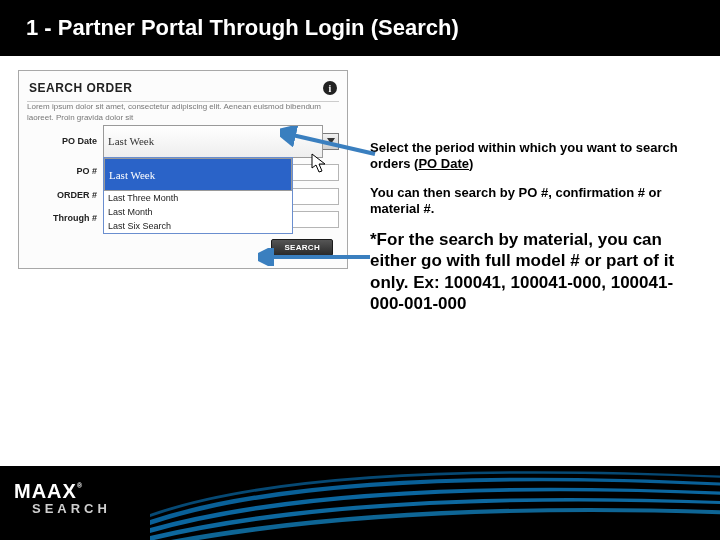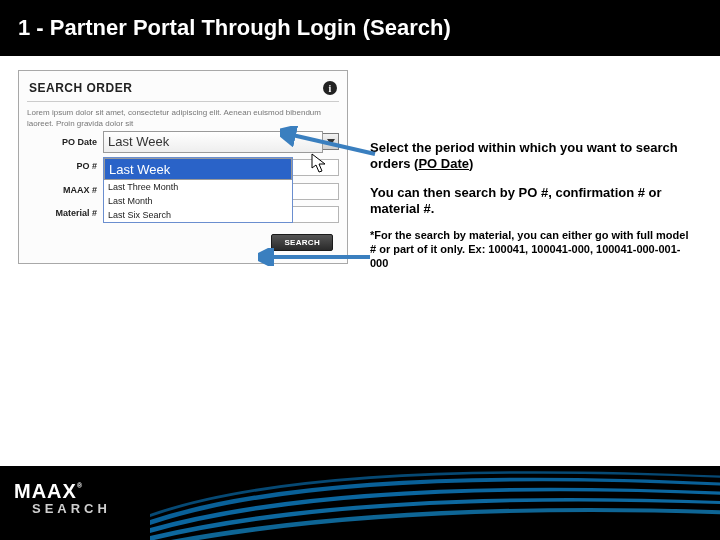--- a/index.html
+++ b/index.html
@@ -1,55 +1,55 @@
 <!DOCTYPE html>
 <html><head>
 <meta charset="utf-8">
 <style>
   * { box-sizing: border-box; margin: 0; padding: 0; }
   body { width: 720px; height: 540px; background: #fff; font-family: Arial, Helvetica, sans-serif; position: relative; overflow: hidden; }
 
-  .titlebar { background: #000; color: #fff; height: 56px; display: flex; align-items: center; padding: 0 18px; }
+  .titlebar { background: #000; color: #fff; height: 56px; display: flex; align-items: center; padding: 0 26px; }
   .titlebar h1 { font-size: 22px; font-weight: bold; }
 
   .content { position: relative; padding: 14px 18px 0 18px; }
 
   
   .panel { width: 330px; border: 1px solid #a8a8a8; background: #fcfcfc; position: relative; }
   .panel-inner { padding: 6px 8px 10px 8px; position: relative; }
 
-  .search-order-hdr { display: flex; align-items: center; justify-content: space-between; border-bottom: 1px solid #ccc; padding: 4px 2px 6px 2px; margin-bottom: 6px; }
+  .search-order-hdr { display: flex; align-items: center; justify-content: space-between; border-bottom: 1px solid #ccc; padding: 4px 2px 6px 2px; }
   .search-order-hdr .ttl { font-weight: bold; font-size: 12px; color: #222; letter-spacing: 0.5px; }
   .info-dot { width: 14px; height: 14px; border-radius: 50%; background: #222; color: #fff; font-size: 10px; font-weight: bold; display: flex; align-items: center; justify-content: center; font-family: Georgia, serif; }
 
   .lorem { font-size: 8px; color: #777; line-height: 1.35; margin-bottom: 1px; }
 
   .form-row { display: flex; align-items: center; margin-bottom: 4px; }
   .form-row .lbl { width: 76px; text-align: right; font-size: 9px; font-weight: bold; color: #222; padding-right: 6px; }
   .form-row .ctrl { flex: 1; }
   .sel-wrap { display: flex; align-items: center; }
-  .sel { flex: 1; height: 22px; border: 1px solid #9a9a9a; background: linear-gradient(#fff,#eee); font-size: 13px; padding: 0 4px; color: #333; display: flex; align-items: center; }
+  .sel { flex: 1; height: 33px; border: 1px solid #9a9a9a; background: linear-gradient(#fff,#eee); font-size: 11px; padding: 0 4px; color: #333; display: flex; align-items: center; font-family: Liberation Serif, serif; }
   .sel-btn { width: 16px; height: 17px; border: 1px solid #7a7a7a; border-left: none; background: linear-gradient(#f2f2f2,#d0d0d0); display: flex; align-items: center; justify-content: center; }
   .sel-btn svg { display: block; }
   .txt { width: 100%; height: 17px; border: 1px solid #b5b5b5; background: #fff; font-size: 9px; padding: 0 4px; }
 
   .dropdown-open { position: absolute; left: 84px; top: 86px; width: 190px; border: 1px solid #6a8ecf; background: #fff; font-size: 9px; z-index: 3; }
   .dropdown-open .opt { padding: 2px 4px; color: #222; }
   .dropdown-open .opt.sel { background: #2a63c8; color: #fff; }
 
   .search-btn-row { text-align: right; padding: 4px 6px 2px 0; }
   .search-btn { display: inline-block; background: linear-gradient(#555,#2a2a2a); color: #fff; font-size: 8px; font-weight: bold; padding: 3px 12px; border: 1px solid #1a1a1a; border-radius: 2px; letter-spacing: 0.3px; margin-left: 14px; }
 
   .cursor { position: absolute; left: 292px; top: 82px; z-index: 5; }
   .cursor svg { display: block; }
 
   
   .explain { position: absolute; left: 370px; top: 84px; width: 320px; font-size: 13px; color: #000; line-height: 1.25; }
   .explain p { margin-bottom: 12px; font-weight: bold; }
-  .explain .p3 { font-size: 11px; }
+  .explain .p3 { font-size: 17px; }
 
   
   .arrow { position: absolute; z-index: 2; }
 
   
   .footer { position: absolute; left: 0; bottom: 0; width: 100%; height: 74px; background: #000; overflow: hidden; }
   .logo { position: absolute; left: 14px; top: 14px; color: #fff; }
   .logo .maax { font-family: Arial Black, Arial, sans-serif; font-weight: 900; font-size: 20px; letter-spacing: 1px; position: relative; }
   .logo .maax .r { font-size: 7px; vertical-align: super; position: relative; top: -2px; }
   .logo .digital { font-family: Arial, sans-serif; font-size: 13px; letter-spacing: 4px; color: #cfcfcf; margin-top: -2px; font-weight: bold; padding-left: 18px; }
@@ -91,25 +91,25 @@
         <div class="opt">Last Three Month</div>
         <div class="opt">Last Month</div>
         <div class="opt">Last Six Search</div>
       </div>
 
       <div class="form-row" style="">
         <div class="lbl">PO #</div>
         <div class="ctrl"><input class="txt" style=""></div>
       </div>
       <div class="form-row">
-        <div class="lbl">MAAX #</div>
+        <div class="lbl">ORDER #</div>
         <div class="ctrl"><input class="txt" style=""></div>
       </div>
       <div class="form-row">
-        <div class="lbl">Material #</div>
+        <div class="lbl">Through #</div>
         <div class="ctrl"><input class="txt" style=""></div>
       </div>
 
       <div class="search-btn-row">
         <span class="search-btn">SEARCH</span>
       </div>
     </div>
 
     <div class="cursor">
       <svg width="18" height="22" viewBox="0 0 18 22">

